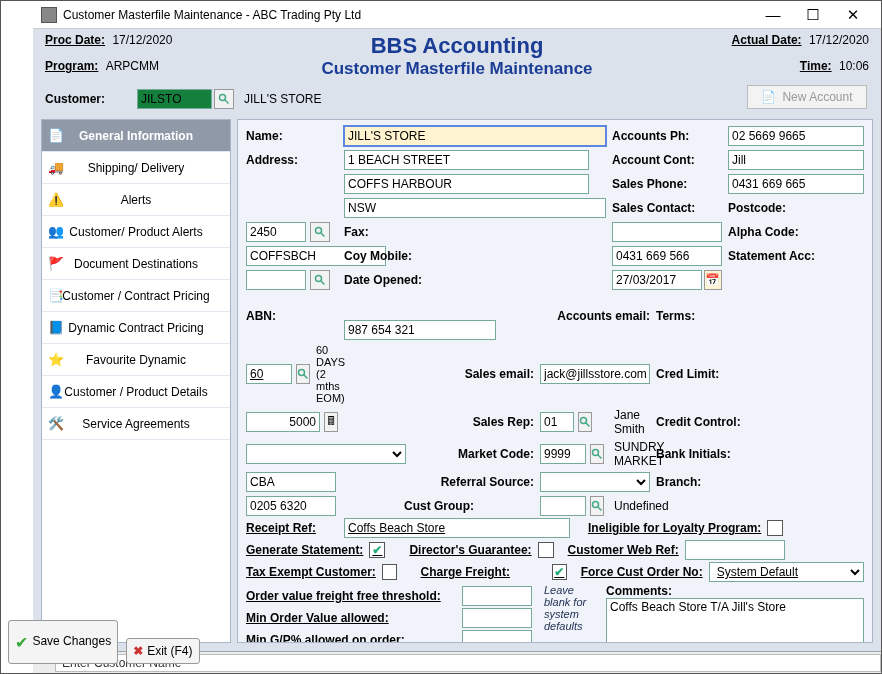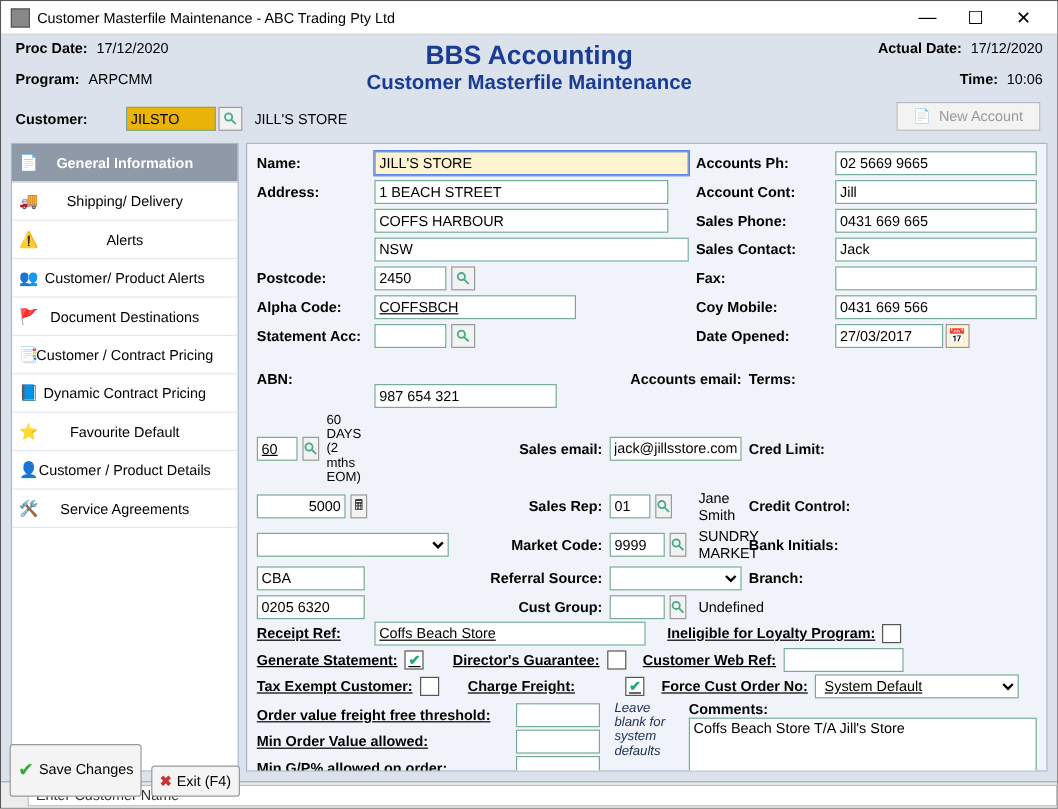--- a/index.html
+++ b/index.html
@@ -1,33 +1,33 @@
 <!DOCTYPE html>
 <html><head>
 <meta charset="utf-8">
 <style>
 * { box-sizing: border-box; font-family: Tahoma, Arial, sans-serif; font-size: 12px; }
 body { margin: 0; background: #fff; }
-.window { width: 882px; height: 674px; border: 1px solid #555; display: flex; flex-direction: column; background:#fff;}
+.window { width: 882px; height: 674px; border: 1px solid #555; display: flex; flex-direction: column; background:#fff;padding-left:32px;}
 .titlebar { height: 28px; background: #fff; border-bottom: 1px solid #ccc; display: flex; align-items: center; padding: 0 8px; }
 .titlebar .title { flex: 1; font-size: 12px; }
 .titlebar .winbtn { width: 40px; height: 26px; display:flex; align-items:center; justify-content:center; font-size:15px; cursor:pointer; }
 .app-icon { width:16px; height:16px; margin-right:6px; display:inline-block; background:#888; border:1px solid #555;}
 .header-area { background:#dbe2ec; padding: 4px 12px 6px 12px; position:relative; }
 .header-row { display:flex; }
 .hdr-left { width:200px; }
 .hdr-center { flex:1; text-align:center; }
 .hdr-right { width:200px; text-align:right; }
-.hdr-label { font-weight:bold; color:#000; display:inline-block; }
+.hdr-label { font-weight:bold; color:#000; display:inline-block;text-decoration:underline; }
 .hdr-val { display:inline-block; margin-left:4px; }
 .app-title { color:#1a3c95; font-weight:bold; font-size:22px; }
 .app-subtitle { color:#1a3c95; font-weight:bold; font-size:17px; }
 .cust-row { display:flex; align-items:center; margin-top:10px; }
 .cust-row .lbl { font-weight:bold; width:92px; }
-.cust-input { width:75px; height:20px; border:1px solid #7a9; background:#eab308; padding:1px 3px; }
+.cust-input { width:75px; height:20px; border:1px solid #7a9; background:#15803d; padding:1px 3px; }
 .lookup-btn { width:20px; height:20px; border:1px solid #999; background:#f2f2f2; display:inline-flex; align-items:center; justify-content:center; margin-left:2px; cursor:pointer; }
 .lookup-btn svg, .cal-btn svg { width:12px; height:12px; }
 .cust-name { margin-left:10px; }
 .new-acc { position:absolute; right:14px; bottom:6px; width:120px; height:24px; border:1px solid #bbb; background:#f3f3f3; display:flex; align-items:center; justify-content:center; color:#999; gap:6px;}
 .body { flex:1; background:#dbe2ec; padding:4px 8px 8px 8px; display:flex; gap:6px; overflow:hidden;}
 .sidebar { width:190px; background:#fff; border:1px solid #a9b7c9; display:flex; flex-direction:column; }
 .side-item { height:32px; display:flex; align-items:center; gap:8px; padding:0 8px; border-bottom:1px solid #e2e6ee; cursor:pointer; justify-content:center; position:relative;}
 .side-item .ic { position:absolute; left:6px; width:16px; height:16px; display:flex; align-items:center; justify-content:center; font-size:13px; }
 .side-item.active { background:#8f99a8; color:#fff; font-weight:bold; }
 .main { flex:1; background:#f0f3f9; border:1px solid #a9b7c9; padding:6px 8px; overflow:hidden; position:relative;}
@@ -130,21 +130,21 @@
       <div class="side-item">
           <span class="ic">📑</span>
           <span>Customer / Contract Pricing</span>
         </div>
       <div class="side-item">
           <span class="ic">📘</span>
           <span>Dynamic Contract Pricing</span>
         </div>
       <div class="side-item">
           <span class="ic">⭐</span>
-          <span>Favourite Default</span>
+          <span>Favourite Dynamic</span>
         </div>
       <div class="side-item">
           <span class="ic">👤</span>
           <span>Customer / Product Details</span>
         </div>
       <div class="side-item">
           <span class="ic">🛠️</span>
           <span>Service Agreements</span>
         </div>
     </div>
@@ -162,37 +162,36 @@
         <input class="txt" value="Jill" style="">
 
         <span></span>
         <input class="txt" style="width: 245px;" value="COFFS HARBOUR">
         <span class="lbl">Sales Phone:</span>
         <input class="txt" value="0431 669 665" style="">
 
         <span></span>
         <input class="txt" style="width: 262px;" value="NSW">
         <span class="lbl">Sales Contact:</span>
-        <input class="txt" value="Jack" style="">
 
         <span class="lbl">Postcode:</span>
         <div class="inline">
             <input class="txt postcode" value="2450" style="">
             <span class="lookup-btn">
               <svg class="mag" viewBox="0 0 16 16">
                 <circle cx="6" cy="6" r="4"></circle>
                 <line x1="9" y1="9" x2="14" y2="14"></line>
               </svg>
             </span>
           </div>
         <span class="lbl">Fax:</span>
         <input class="txt" value="" style="">
 
         <span class="lbl">Alpha Code:</span>
-        <input class="txt" style="width: 168px; text-decoration: underline;" value="COFFSBCH">
+        <input class="txt" style="width: 140px;" value="COFFSBCH">
         <span class="lbl">Coy Mobile:</span>
         <input class="txt" value="0431 669 566" style="">
 
         <span class="lbl">Statement Acc:</span>
         <div class="inline">
             <input class="txt postcode" value="" style="">
             <span class="lookup-btn">
               <svg class="mag" viewBox="0 0 16 16">
                 <circle cx="6" cy="6" r="4"></circle>
                 <line x1="9" y1="9" x2="14" y2="14"></line>
@@ -206,21 +205,21 @@
           </div>
       </div>
 
       <div class="sec" style="display:grid;grid-template-columns:92px 190px 110px 1fr;column-gap:6px;row-gap:4px;align-items:center;">
         <span class="lbl">ABN:</span>
         <input class="txt" style="width: 152px; margin-top: 28px;" value="987 654 321">
         <span class="lbl" style="text-align:right">Accounts email:</span>
 
         <span class="lbl">Terms:</span>
         <div class="inline">
-            <input class="txt" style="width: 34px; text-decoration: underline;" value="60">
+            <input class="txt" style="width: 46px; text-decoration: underline;" value="60">
             <span class="lookup-btn">
               <svg class="mag" viewBox="0 0 16 16">
                 <circle cx="6" cy="6" r="4"></circle>
                 <line x1="9" y1="9" x2="14" y2="14"></line>
               </svg>
             </span>
             <span style="margin-left:4px;font-size:11px;">60 DAYS (2 mths EOM)</span>
           </div>
         <span class="lbl" style="text-align:right">Sales email:</span>
         <input class="txt" value="jack@jillsstore.com.au" style="">
@@ -256,21 +255,21 @@
             <span style="margin-left:8px">SUNDRY MARKET</span>
           </div>
 
         <span class="lbl">Bank Initials:</span>
         <input class="txt" style="width: 90px;" value="CBA">
         <span class="lbl" style="text-align:right">Referral Source:</span>
         <select class="sel"><option></option></select>
 
         <span class="lbl">Branch:</span>
         <input class="txt" style="width: 90px;" value="0205 6320">
-        <span class="lbl" style="text-align:right">Cust Group:</span>
+        <span class="lbl" style="text-align:center">Cust Group:</span>
         <div class="inline">
             <input class="txt" style="width: 46px;" value="">
             <span class="lookup-btn">
               <svg class="mag" viewBox="0 0 16 16">
                 <circle cx="6" cy="6" r="4"></circle>
                 <line x1="9" y1="9" x2="14" y2="14"></line>
               </svg>
             </span>
             <span style="margin-left:8px">Undefined</span>
           </div>

